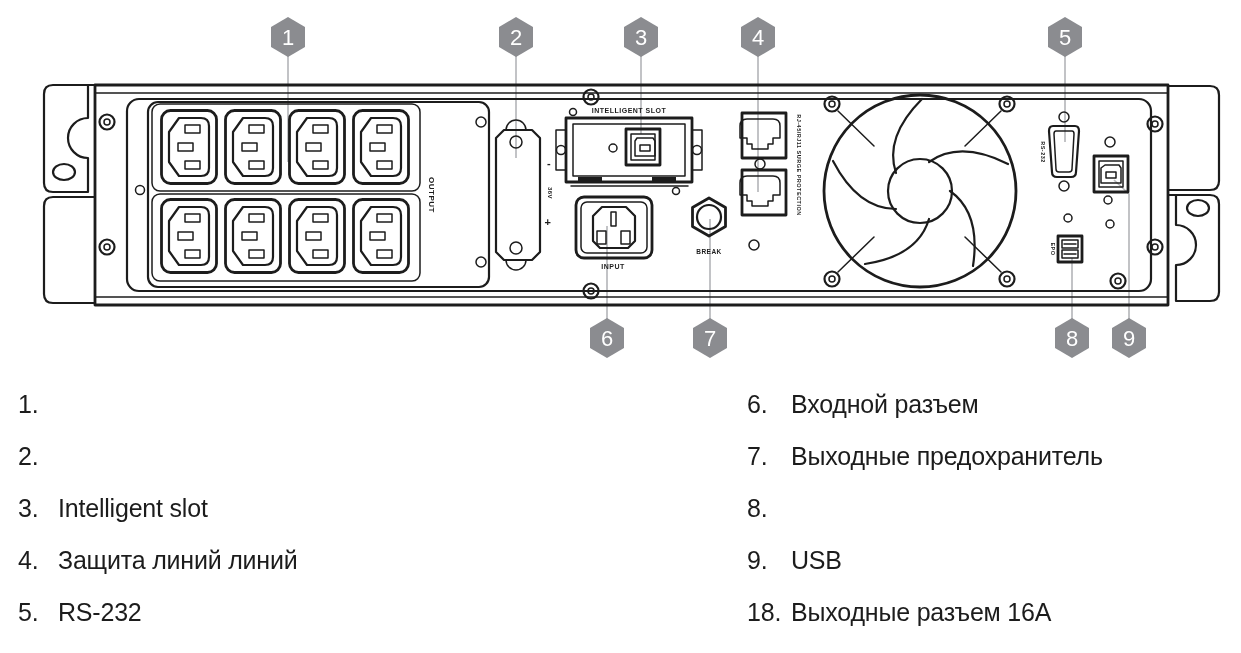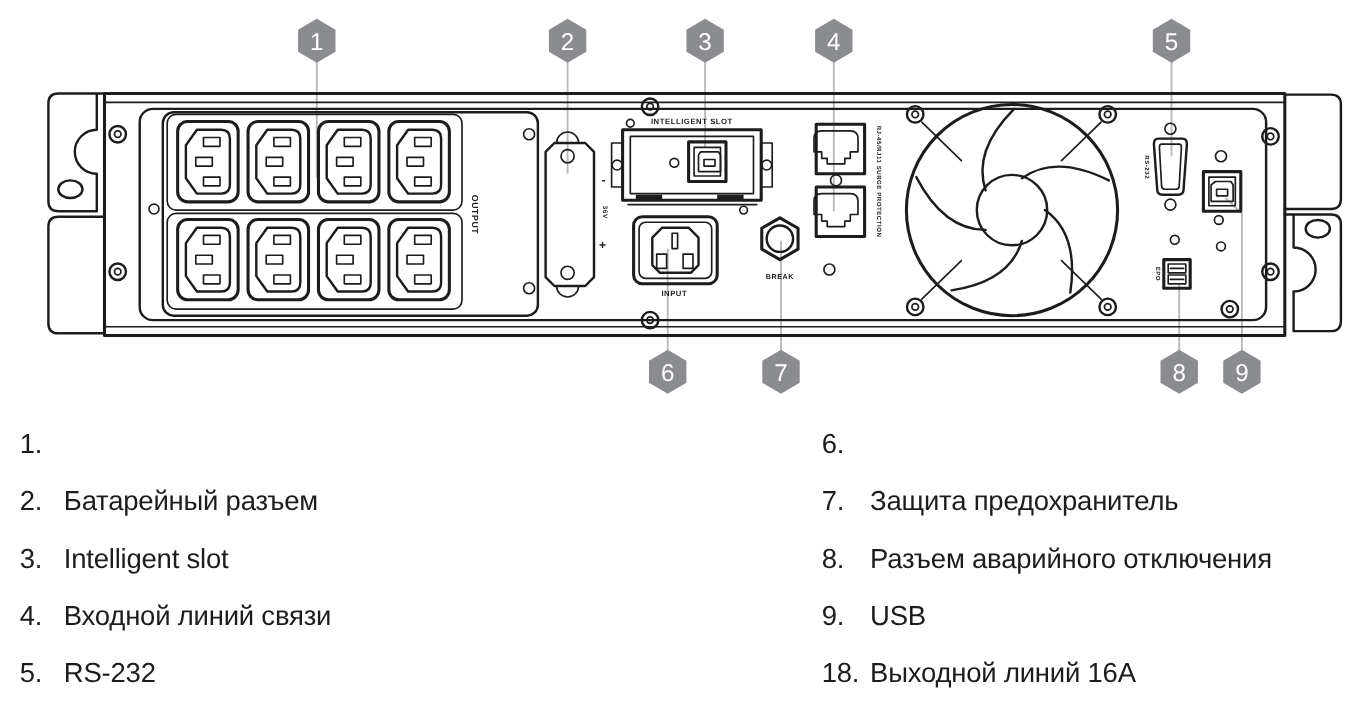--- a/index.html
+++ b/index.html
@@ -253,51 +253,50 @@
     </g>
   </g>
 </svg>
 
 <div class="legend-col legend-left">
   <div class="legend-row">
     <span class="lnum">1.</span>
   </div>
   <div class="legend-row">
     <span class="lnum">2.</span>
-    <span class="llbl">Батарейный разъем</span>
   </div>
   <div class="legend-row">
     <span class="lnum">3.</span>
     <span class="llbl">Intelligent slot</span>
   </div>
   <div class="legend-row">
     <span class="lnum">4.</span>
-    <span class="llbl">Входной линий связи</span>
+    <span class="llbl">Защита линий линий</span>
   </div>
   <div class="legend-row">
     <span class="lnum">5.</span>
     <span class="llbl">RS-232</span>
   </div>
 </div>
 
 <div class="legend-col legend-right">
   <div class="legend-row">
     <span class="lnum">6.</span>
+    <span class="llbl">Входной разъем</span>
   </div>
   <div class="legend-row">
     <span class="lnum">7.</span>
-    <span class="llbl">Защита предохранитель</span>
+    <span class="llbl">Выходные предохранитель</span>
   </div>
   <div class="legend-row">
     <span class="lnum">8.</span>
-    <span class="llbl">Разъем аварийного отключения</span>
   </div>
   <div class="legend-row">
     <span class="lnum">9.</span>
     <span class="llbl">USB</span>
   </div>
   <div class="legend-row">
     <span class="lnum">18.</span>
-    <span class="llbl">Выходной линий 16A</span>
+    <span class="llbl">Выходные разъем 16A</span>
   </div>
 </div>
 
 </div>
 
 </body></html>

